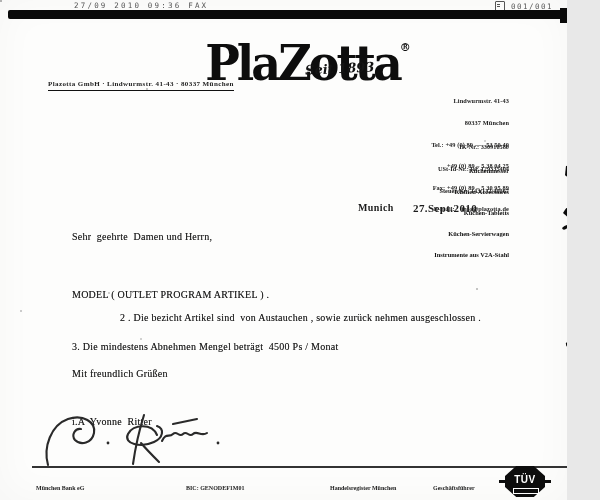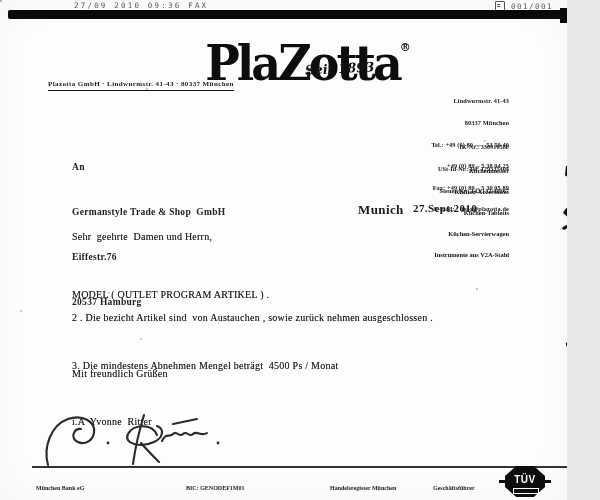--- a/index.html
+++ b/index.html
@@ -24,21 +24,21 @@
   .logo-tagline{left:305px;top:61px;font-family:"DejaVu Serif", serif;font-style:italic;font-weight:bold;font-size:13px;transform:rotate(-3deg);color:#141414;}
   
   .sender-line{left:48px;top:80px;font-size:7px;font-weight:bold;letter-spacing:0.4px;border-bottom:1.4px solid #111;padding-bottom:1.5px;color:#222;}
   
   .contact{right:58px;top:83px;text-align:right;font-size:6.3px;font-weight:bold;line-height:7.2px;color:#222;letter-spacing:0.1px;}
   .contact-tax{right:58px;top:129px;text-align:right;font-size:6.3px;font-weight:bold;line-height:7.2px;color:#222;}
   .contact-products{right:58px;top:153px;text-align:right;font-size:6.4px;font-weight:bold;line-height:7px;color:#111;}
   
   .recipient{left:72px;top:130px;font-size:9.5px;font-weight:bold;line-height:15px;color:#222;letter-spacing:0.3px;}
   
-  .dl-city{left:358px;top:202px;font-size:13px;font-weight:bold;letter-spacing:0.4px;}
+  .dl-city{left:358px;top:202px;font-size:10px;font-weight:bold;letter-spacing:0.4px;}
   .dl-date{left:413px;top:202px;font-size:11px;font-weight:bold;letter-spacing:0.4px;}
   
   .body-line{left:72px;font-size:10px;letter-spacing:0.25px;color:#1b1b1b;text-shadow:0 0 0.4px rgba(0,0,0,0.5);}
   
   .signature{left:38px;top:412px;}
   
   .footer-rule{left:32px;top:466px;width:540px;height:1.6px;background:#333;}
   .fcol{top:471px;font-size:6px;font-weight:bold;line-height:7.2px;color:#222;}
   .fc1{left:36px;} .fc2{left:186px;} .fc3{left:330px;} .fc4{left:433px;}
   
@@ -90,34 +90,28 @@
     <div>Steuer-Nr.: 143/132/40267</div>
   </div>
   <div class="abs contact-products">
     <div>Küchenmesser</div>
     <div>Küchen-Accessoires</div>
     <div>Küchen-Tabletts</div>
     <div>Küchen-Servierwagen</div>
     <div>Instrumente aus V2A-Stahl</div>
   </div>
 
-  <div class="abs recipient">
-    <div>An</div>
-    <div>Germanstyle Trade &amp; Shop  GmbH</div>
-    <div>Eiffestr.76</div>
-    <div>20537 Hamburg</div>
-  </div>
 
   <div class="abs dl-city">Munich</div>
   <div class="abs dl-date">27.Sept.2010</div>
 
   <div class="abs body-line" style="top:231px;">Sehr  geehrte  Damen und Herrn,</div>
   <div class="abs body-line" style="top:289px;">MODEL ( OUTLET PROGRAM ARTIKEL ) .</div>
-  <div class="abs body-line" style="top:312px;">2 . Die bezicht Artikel sind  von Austauchen , sowie zurück nehmen ausgeschlossen .</div>
-  <div class="abs body-line" style="top:360px;">3. Die mindestens Abnehmen Mengel beträgt  4500 Ps / Monat</div>
+  <div class="abs body-line" style="top:312px;margin-left:48px;">2 . Die bezicht Artikel sind  von Austauchen , sowie zurück nehmen ausgeschlossen .</div>
+  <div class="abs body-line" style="top:341px;">3. Die mindestens Abnehmen Mengel beträgt  4500 Ps / Monat</div>
   <div class="abs body-line" style="top:368px;">Mit freundlich Grüßen</div>
   <div class="abs body-line" style="top:416px;">i.A  Yvonne  Ritter</div>
 
   <svg class="abs signature" width="210" height="58" viewBox="0 0 210 58">
     <g fill="none" stroke="#2a2a2a" stroke-width="2.1" stroke-linecap="round">
       <path d="M 10,53 C 5,35 13,13 30,7 C 45,2 58,10 56,21 C 54,31 43,34 37,28 C 33,23 37,16 43,17"></path>
       <circle cx="70" cy="31" r="1.4" fill="#2a2a2a" stroke="none"></circle>
       <path d="M 119,23 C 114,11 95,12 90,22 C 85,32 103,36 116,30 C 125,26 127,17 119,14"></path>
       <path d="M 106,3 C 101,19 97,38 95,52"></path>
       <path d="M 103,31 C 109,38 115,44 121,50"></path>

